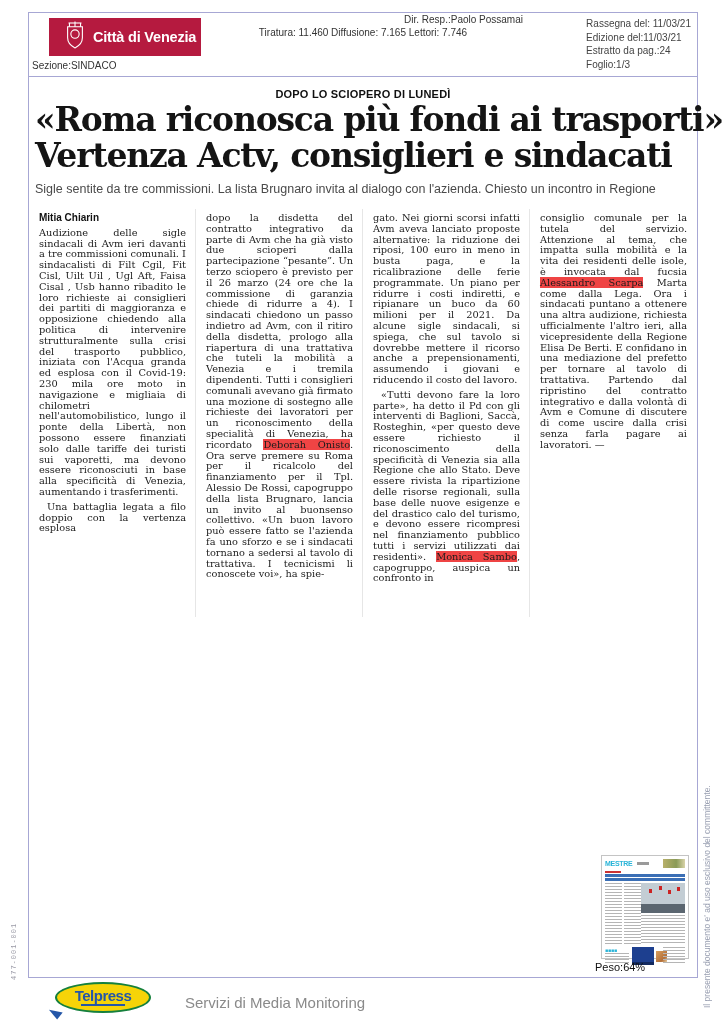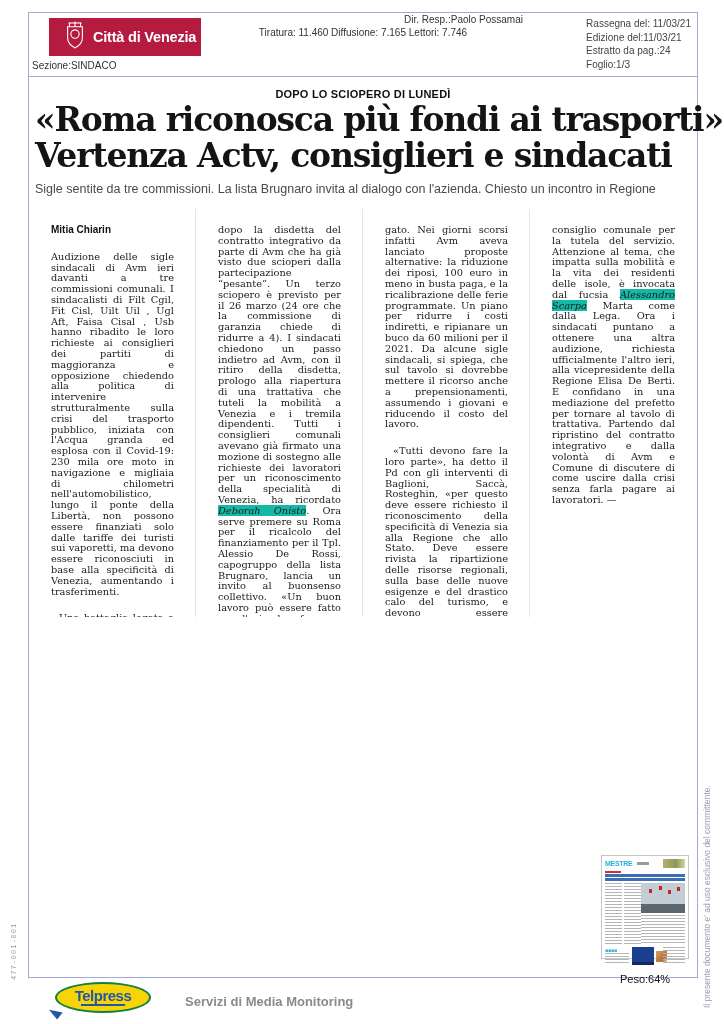--- a/index.html
+++ b/index.html
@@ -25,25 +25,25 @@
   
   .kicker{position:absolute;left:0;top:75px;width:100%;text-align:center;
           font-size:11px;font-weight:bold;color:#101010;letter-spacing:0.2px;}
   .headline{position:absolute;left:6px;top:89px;font-family:"DejaVu Serif",serif;font-weight:bold;
             color:#141414;font-size:33px;line-height:36px;letter-spacing:-1.2px;white-space:nowrap;}
   .subhead{position:absolute;left:6px;top:169px;width:656px;font-size:12.5px;color:#4a4a4a;}
   .cols{position:absolute;left:6px;top:196px;width:656px;height:408px;display:flex;overflow:hidden;}
   .col{flex:1 1 0;font-family:"DejaVu Serif",serif;font-size:9.8px;line-height:10.8px;
        color:#1b1b1b;text-align:justify;}
   .col + .col{border-left:1px solid #e6e6e6;margin-left:5px;padding-left:6px;}
-  .col p{margin:16px;}
+  .col p{margin:4px;}
   .col p.indent{text-indent:8px;}
   .byline{font-family:"Liberation Sans",sans-serif;font-weight:bold;font-size:10px;
           margin:0 0 2px 0;color:#111;}
-  .hl{background:#14b8a6;font-style:italic;}
+  .hl{background:#ef4444;}
   
   .thumb{position:absolute;left:572px;top:842px;width:88px;height:104px;background:#fff;
          border:1px solid #c4c4c4;box-sizing:border-box;padding:3px;}
   .thumb-row{position:relative;height:10px;}
   .thumb-mast{position:absolute;left:0;top:1px;font-size:7px;font-weight:bold;color:#29b4d8;
               letter-spacing:-0.3px;}
   .thumb-dash{position:absolute;left:32px;top:3px;width:12px;height:3px;background:#9a9a9a;}
   .thumb-photo-top{position:absolute;right:0;top:0;width:22px;height:9px;
                    background:linear-gradient(90deg,#b8b06a,#8a9a57 60%,#d8d3a8);}
   .thumb-redline{width:16px;height:2px;background:#c33;margin:2px 0 1px 0;}
@@ -59,31 +59,31 @@
   .thumb-foot{position:relative;height:20px;margin-top:2px;}
   .thumb-cyanlogo{position:absolute;left:0;top:0;font-size:5px;font-weight:bold;color:#29b4d8;}
   .thumb-footlines{position:absolute;left:0;top:6px;width:24px;height:12px;
         background:repeating-linear-gradient(to bottom,#b5b5b5 0 1px,transparent 1px 3px);}
   .thumb-bluebox{position:absolute;left:27px;top:0;width:22px;height:18px;background:#1d3f8f;
         box-shadow:inset 0 -3px 0 #12295e;}
   .thumb-photo-small{position:absolute;left:51px;top:4px;width:11px;height:11px;
         background:linear-gradient(135deg,#d9a05e,#b4703a 70%,#e8cfa0);}
   .thumb-footcol{position:absolute;right:0;top:0;width:22px;height:18px;
         background:repeating-linear-gradient(to bottom,#b5b5b5 0 1px,transparent 1px 3px);}
-  .peso{position:absolute;left:566px;top:948px;width:100px;text-align:center;font-size:11px;color:#111;margin-top:12px;}
+  .peso{position:absolute;left:566px;top:948px;width:100px;font-size:11px;color:#111;}
   
   .telpress{position:absolute;left:55px;top:982px;width:96px;height:31px;background:#f6d408;
             border:2px solid #15803d;border-radius:50%;display:flex;flex-direction:column;
             align-items:center;justify-content:center;box-sizing:border-box;}
   .telpress-text{color:#2456a8;font-weight:bold;font-size:15px;letter-spacing:-0.5px;line-height:14px;}
   .telpress-sub{width:44px;height:2.5px;background:#2456a8;margin-top:1px;}
   .telpress-tail{position:absolute;left:48px;top:1011px;width:0;height:0;
             border-left:10px solid transparent;border-right:4px solid transparent;
             border-top:8px solid #2456a8;transform:rotate(12deg);}
-  .services{position:absolute;left:185px;top:994px;font-size:13px;color:#8a8a8a;font-weight:bold;}
+  .services{position:absolute;left:185px;top:994px;font-size:15px;color:#8a8a8a;}
   
   .vtext{writing-mode:vertical-rl;transform:rotate(180deg);white-space:nowrap;}
   .left-code{position:absolute;left:10px;top:888px;height:92px;font-size:7px;color:#9a9aa6;
              letter-spacing:1px;font-family:"Liberation Mono",monospace;}
   .right-disclaimer{position:absolute;left:702px;top:732px;height:276px;font-size:8.5px;color:#9aa0b2;}
 </style>
 </head>
 <body>
 
 <div class="page">

